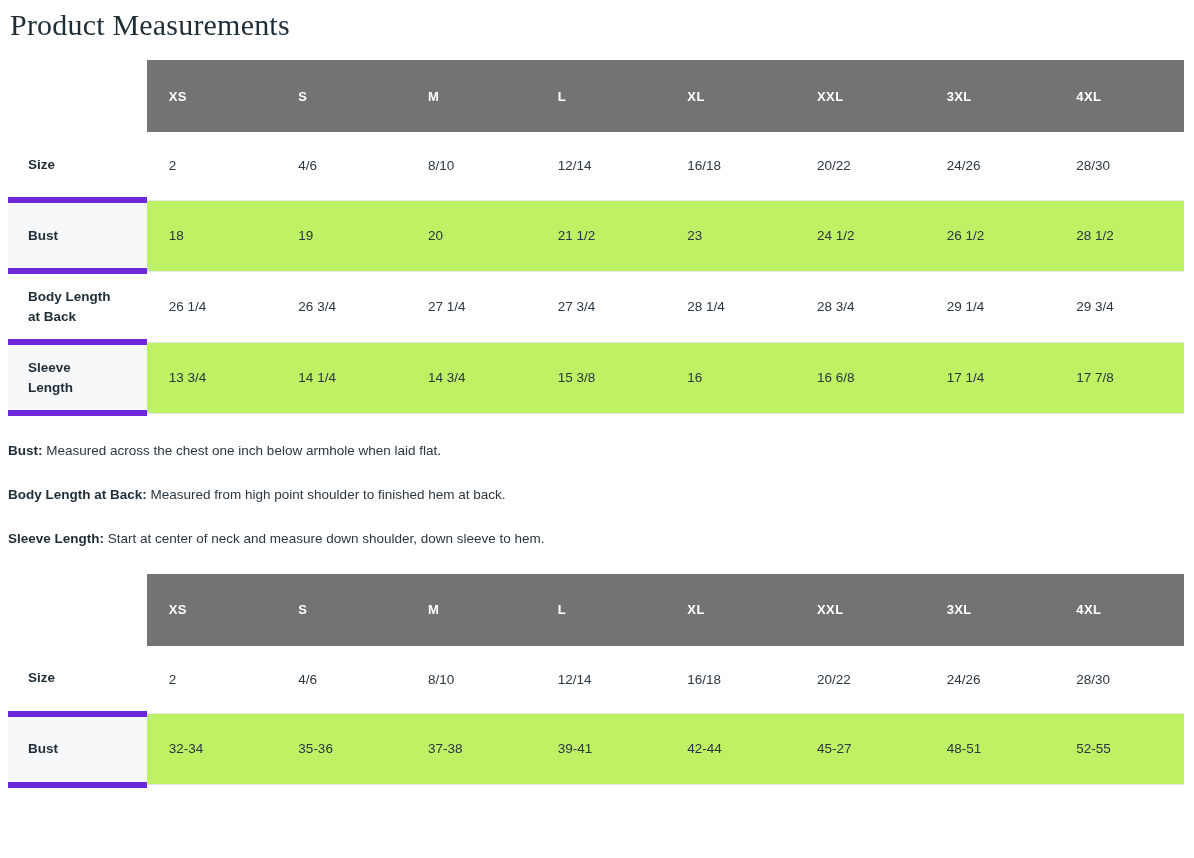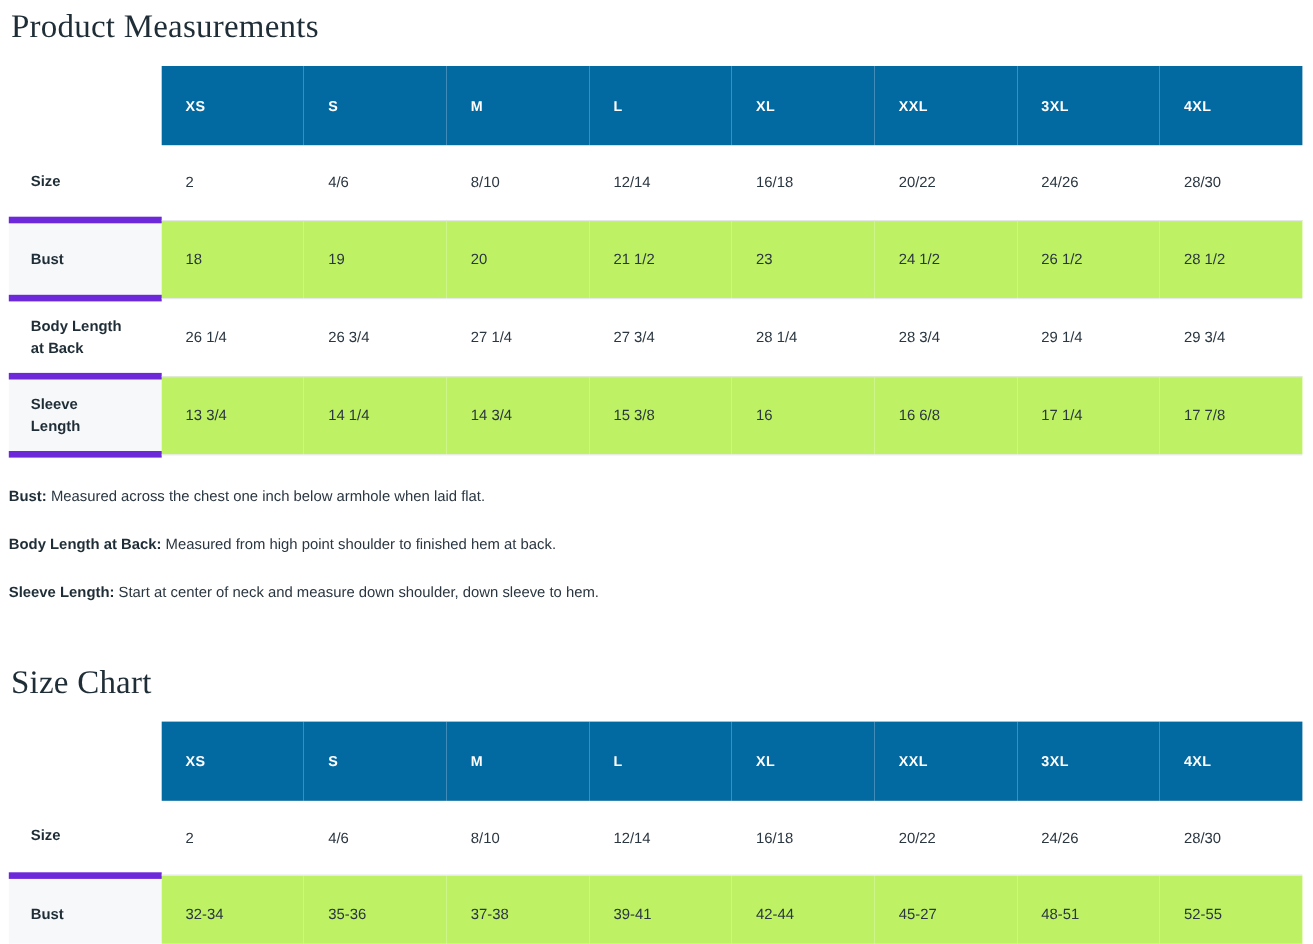--- a/index.html
+++ b/index.html
@@ -43,21 +43,21 @@
   }
   table.size-table th,
   table.size-table td {
     text-align: left;
     vertical-align: middle;
   }
   table.size-table col.label-col { width: 138px; }
   table.size-table col.data-col  { width: 129px; }
 
   thead th {
-    background: #0369a1;
+    background: #737373;
     color: #ffffff;
     font-size: 13px;
     font-weight: bold;
     height: 72px;
     padding: 0 0 0 22px;
     letter-spacing: 0.4px;
   }
   thead th.corner {
     background: #ffffff;
     padding: 0;
@@ -200,21 +200,20 @@
       <span class="note-term">Bust:</span><span> Measured across the chest one inch below armhole when laid flat.</span>
     </p>
     <p class="note">
       <span class="note-term">Body Length at Back:</span><span> Measured from high point shoulder to finished hem at back.</span>
     </p>
     <p class="note">
       <span class="note-term">Sleeve Length:</span><span> Start at center of neck and measure down shoulder, down sleeve to hem.</span>
     </p>
   </div>
 
-  <h1 class="section-title" id="size-chart-title">Size Chart</h1>
 
   <div class="table-wrap">
     <table class="size-table">
       <colgroup>
         <col class="label-col">
         <col class="data-col">
           <col class="data-col">
           <col class="data-col">
           <col class="data-col">
         <col class="data-col">

